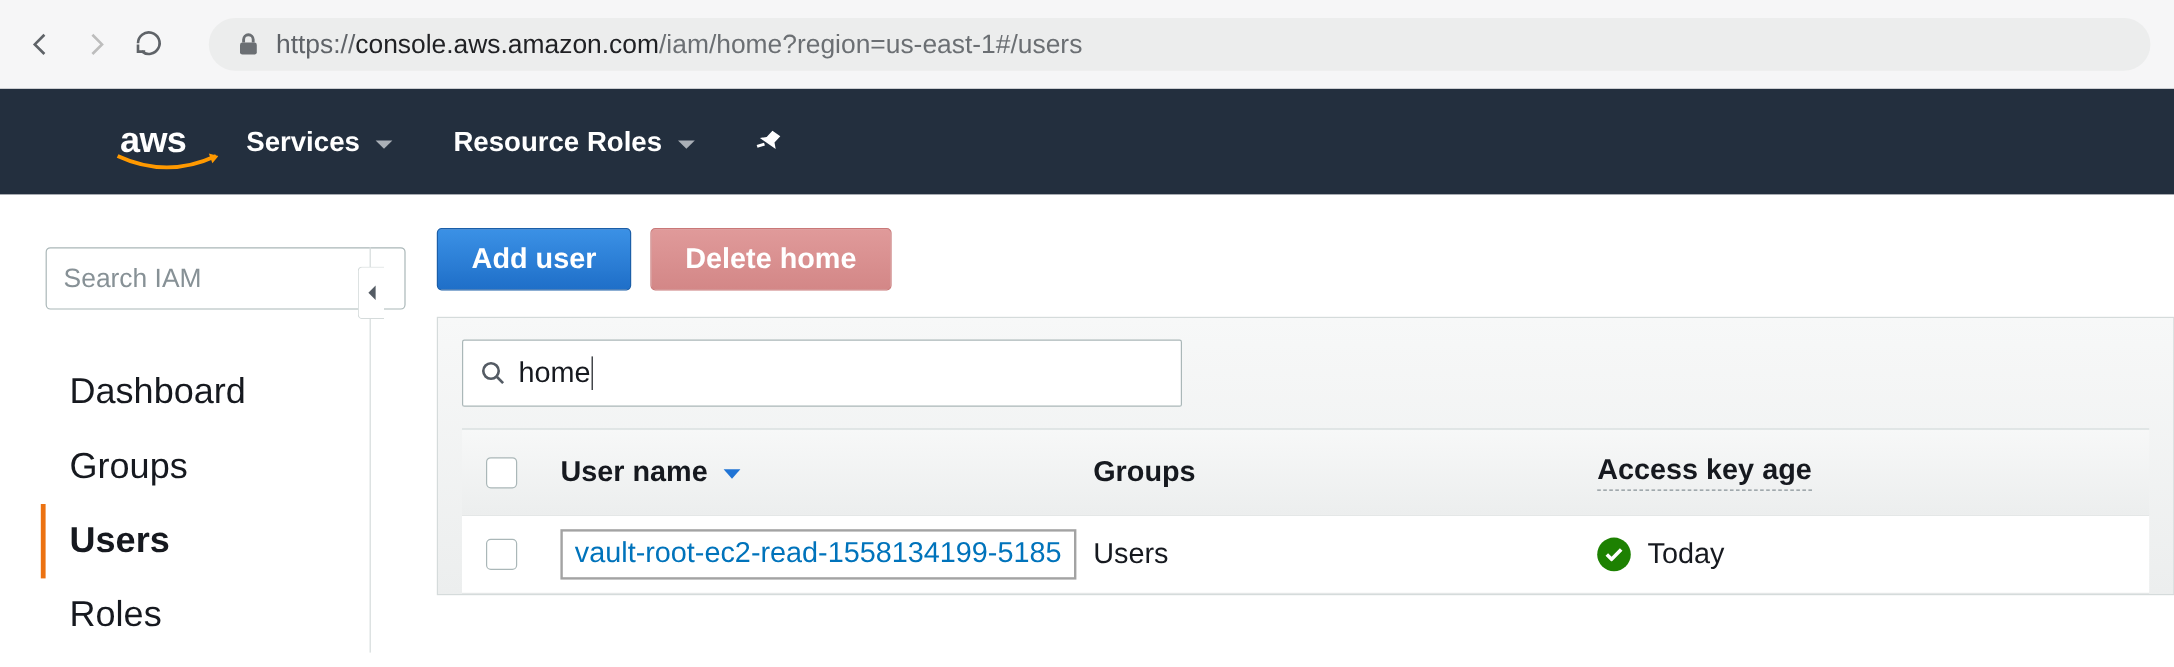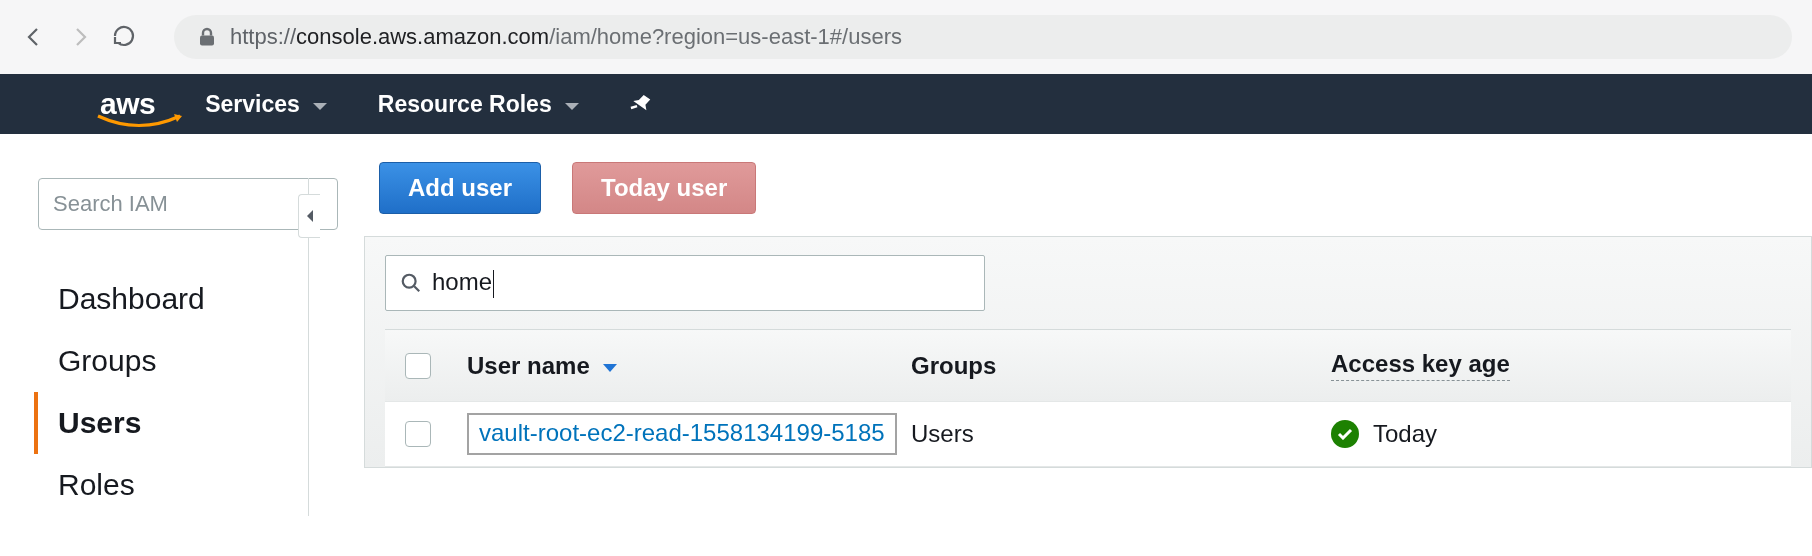--- a/index.html
+++ b/index.html
@@ -13,21 +13,21 @@
     .reload { width: 26px; height: 26px; color: #5f6368; cursor: pointer; }
     .reload svg { width: 24px; height: 24px; stroke: currentColor; stroke-width: 2.2; fill: none; }
     .address-bar { flex: 1; display: flex; align-items: center; height: 44px; background: #eceded; border-radius: 22px; padding: 0 24px; color: #5f6368; font-size: 22px; gap: 14px; margin-left: 18px; }
     .lock-icon { width: 18px; height: 20px; color: #6b6f73; }
     .url { white-space: nowrap; }
     .url .scheme { color: #5f6368; }
     .url .host { color: #202124; }
     .url .rest { color: #6b6f73; }
 
     
-    .aws-nav { display: flex; align-items: center; height: 60px; background: #232f3e; padding: 0 40px 0 100px; gap: 50px; color: #fff; }
+    .aws-nav { display: flex; align-items: center; height: 88px; background: #232f3e; padding: 0 40px 0 100px; gap: 50px; color: #fff; }
     .aws-logo { font-weight: 700; font-size: 30px; letter-spacing: -0.5px; color: #fff; position: relative; line-height: 1; }
     .aws-logo .swoosh { position: absolute; left: -4px; bottom: -12px; width: 86px; height: 18px; }
     .nav-item { display: flex; align-items: center; gap: 12px; font-size: 23px; font-weight: 700; cursor: pointer; }
     .chev { display:inline-block; }
     .chev svg { width: 16px; height: 10px; fill: #aab0b7; }
     .pin-icon { width: 22px; height: 22px; color: #fff; cursor: pointer; }
 
     
     .content { display: flex; }
     .sidebar { width: 308px; padding: 44px 0 0 38px; position: relative; }
@@ -36,21 +36,21 @@
     .nav-list { margin-top: 38px; font-size: 30px; }
     .nav-list .item { padding: 14px 0 14px 20px; cursor: pointer; color: #16191f; }
     .nav-list .item.active { font-weight: 700; border-left: 4px solid #ec7211; margin-left: -4px; padding-left: 20px; }
     
     .divider-wrap { position: relative; width: 20px; }
     .divider-line { position: absolute; top: 44px; bottom: 0; left: 0; width: 1px; background: #d5dbdb; }
     .collapse-tab { position: absolute; top: 60px; left: -10px; width: 22px; height: 44px; background: #fff; border: 1px solid #d5dbdb; border-radius: 4px 0 0 4px; border-right: none; display:flex; align-items:center; justify-content:center; cursor:pointer; }
     .collapse-tab svg { width:10px; height:14px; }
 
     .main { flex: 1; padding: 28px 0 0 36px; }
-    .btn { display: inline-flex; align-items: center; justify-content: center; height: 52px; padding: 0 28px; border-radius: 4px; font-size: 24px; font-weight: 700; color: #fff; border: none; cursor: pointer; margin-left: 15px; }
+    .btn { display: inline-flex; align-items: center; justify-content: center; height: 52px; padding: 0 28px; border-radius: 4px; font-size: 24px; font-weight: 700; color: #fff; border: none; cursor: pointer; }
     .btn-primary { background: linear-gradient(#3b91e6,#1f6fc8); border: 1px solid #1b5ea8; }
     .btn-danger  { background: linear-gradient(#e09a9a,#d38787); border: 1px solid #c97878; }
     .btn-row { display: flex; gap: 16px; margin-bottom: 22px; }
 
     .panel { border: 1px solid #d5dbdb; background: linear-gradient(#f7f8f8,#eceeee); padding: 18px 20px 0 20px; }
     .filter-box { display:flex; align-items:center; width: 600px; height: 56px; background:#fff; border:1px solid #aab7b8; border-radius: 2px; padding: 0 14px; gap: 10px; font-size: 24px; }
     .filter-box svg { width: 22px; height: 22px; stroke:#545b64; stroke-width:2.4; fill:none; }
     .filter-val { color:#16191f; position:relative; }
     .caret { display:inline-block; width:1px; height:28px; background:#16191f; vertical-align:middle; margin-left:1px; }
 
@@ -151,21 +151,21 @@
     <div class="collapse-tab">
       <svg viewBox="0 0 10 14">
           <path d="M8 1 L2 7 L8 13 Z" fill="#545b64"></path>
         </svg>
     </div>
   </div>
 
   <div class="main">
     <div class="btn-row">
       <button class="btn btn-primary">Add user</button>
-      <button class="btn btn-danger">Today user</button>
+      <button class="btn btn-danger">Delete home</button>
     </div>
 
     <div class="panel">
       <div class="filter-box">
         <svg viewBox="0 0 24 24">
             <circle cx="10" cy="10" r="7"></circle>
             <line x1="15.5" y1="15.5" x2="21" y2="21"></line>
           </svg>
         <span class="filter-val"><span>home</span><span class="caret"></span></span>
       </div>

